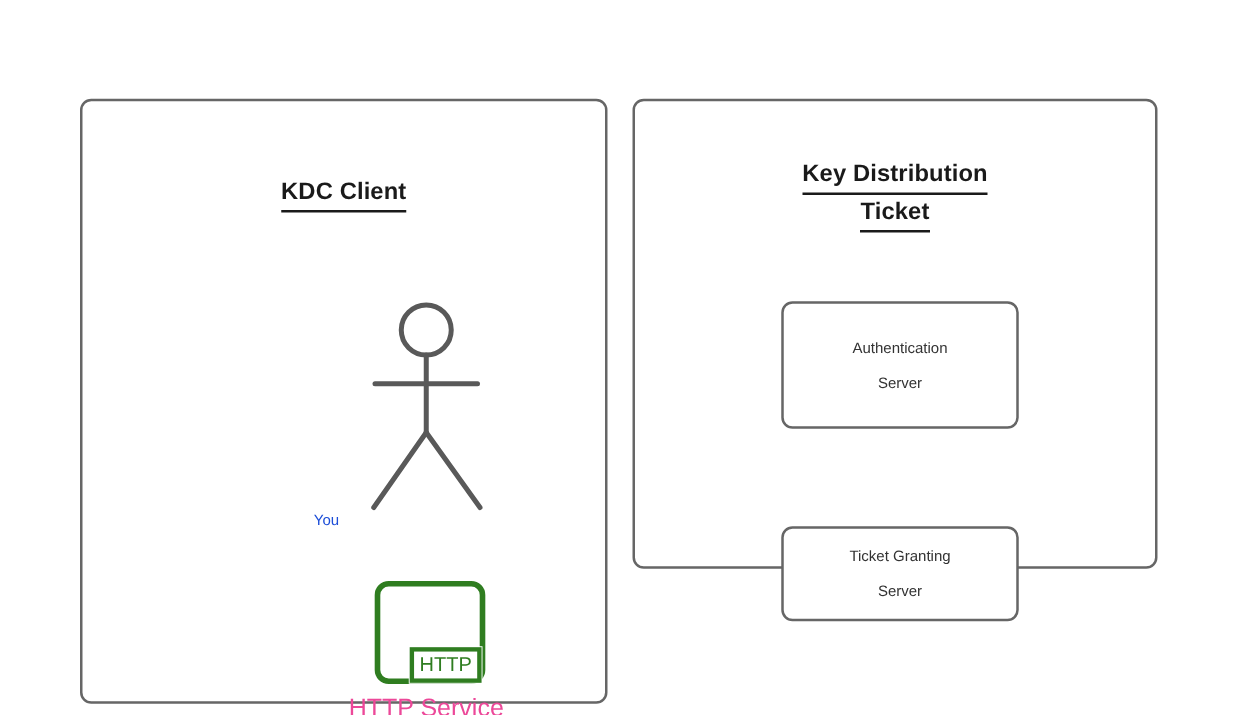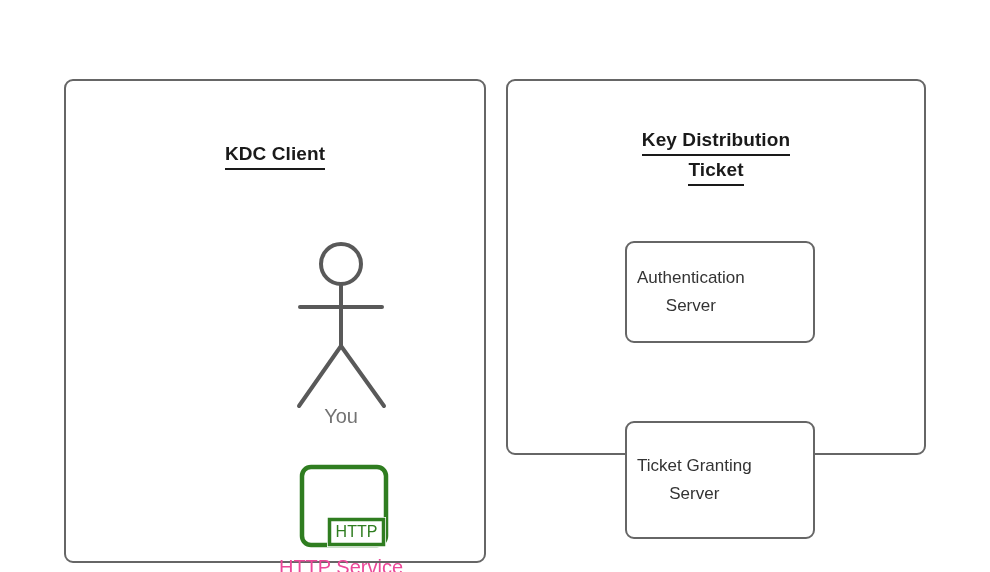--- a/index.html
+++ b/index.html
@@ -53,45 +53,45 @@
 
   
   .server-box {
     position: absolute;
     box-sizing: border-box;
     background: #ffffff;
     border: 2px solid #666666;
     border-radius: 9px;
     display: flex;
     align-items: center;
+    justify-content: center;
     text-align: center;
-    font-size: 17px;
+    font-size: 12px;
     color: #333333;
     line-height: 28px;
     padding: 4px 10px;
   }
   #box-auth { left: 625px; top: 205px; width: 190px; height: 102px; }
-  #box-tgs  { left: 625px; top: 385px; width: 190px; height: 118px; }
+  #box-tgs  { left: 625px; top: 385px; width: 190px; height: 76px; }
 
   
   #actor-user {
     position: absolute;
     left: 215px;
     top: 155px;
     width: 125px;
     height: 185px;
   }
   #actor-label {
     position: absolute;
     left: 185px;
     top: 322px;
     width: 180px;
-    text-align: center;
-    font-size: 20px;
-    color: #737373;
+    font-size: 12px;
+    color: #1d4ed8;
     line-height: 26px;
   }
 
   
   #http-icon {
     position: absolute;
     left: 228px;
     top: 378px;
     width: 95px;
     height: 92px;

